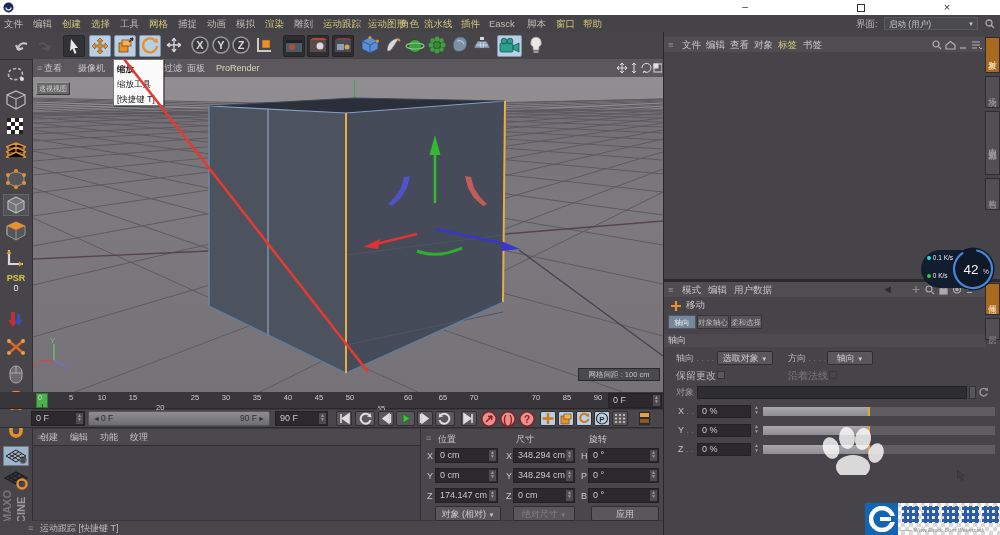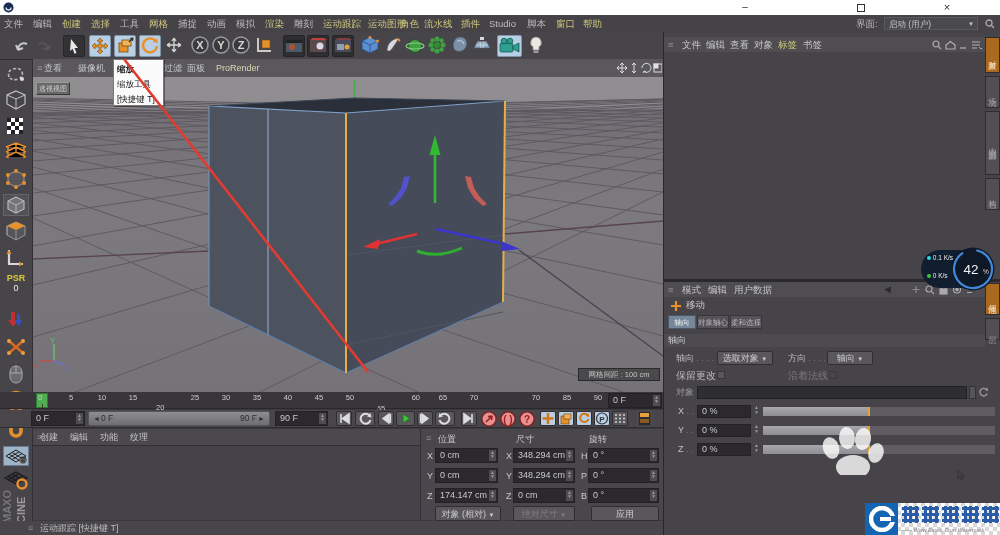--- a/index.html
+++ b/index.html
@@ -72,21 +72,21 @@
  <span class="mi" style="left:178px">捕捉</span>
       <span class="mi" style="left:207px">动画</span>
  <span class="mi" style="left:236px">模拟</span>
       <span class="mi my" style="left:265px">渲染</span>
  <span class="mi" style="left:294px">雕刻</span>
       <span class="mi my" style="left:323px">运动跟踪</span>
  <span class="mi my" style="left:368px">运动图形</span>
       <span class="mi my" style="left:400px">角色</span>
  <span class="mi my" style="left:424px">流水线</span>
       <span class="mi my" style="left:461px">插件</span>
- <span class="mi" style="left:489px">Studio</span>
+ <span class="mi" style="left:489px">Easck</span>
       <span class="mi" style="left:527px">脚本</span>
  <span class="mi my" style="left:556px">窗口</span>
       <span class="mi my" style="left:583px">帮助</span>
  <span class="mi" style="left:856px">界面:</span>
  <span class="ab" style="left:884px;top:2px;width:94px;height:13px;background:#4a4a4e;border:1px solid #5a5a5e;color:#c6c6c6;font-size:8.5px;line-height:12px;padding-left:4px">启动 (用户)<i style="float:right;margin-right:3px;font-size:6px">▼</i></span>
  <svg class="ab" style="left:985px;top:4px" width="10" height="10">
         <circle cx="4" cy="4" r="3" fill="none" stroke="#aaa" stroke-width="1.3"></circle>
         <line x1="6.3" y1="6.3" x2="9" y2="9" stroke="#aaa" stroke-width="1.3"></line>
       </svg>
 </div>
@@ -400,21 +400,21 @@
       <span class="ab" style="left:94px;top:1px;width:16px;text-align:center">10</span>
       <span class="ab" style="left:125px;top:1px;width:16px;text-align:center">15</span>
       <span class="ab" style="left:156px;top:11px;width:16px;text-align:left">20</span>
       <span class="ab" style="left:187px;top:1px;width:16px;text-align:center">25</span>
       <span class="ab" style="left:218px;top:1px;width:16px;text-align:center">30</span>
       <span class="ab" style="left:249px;top:1px;width:16px;text-align:center">35</span>
       <span class="ab" style="left:280px;top:1px;width:16px;text-align:center">40</span>
       <span class="ab" style="left:311px;top:1px;width:16px;text-align:center">45</span>
       <span class="ab" style="left:342px;top:1px;width:16px;text-align:center">50</span>
       <span class="ab" style="left:373px;top:12px;width:16px;text-align:center">55</span>
-      <span class="ab" style="left:404px;top:1px;width:16px;text-align:right">60</span>
+      <span class="ab" style="left:404px;top:1px;width:16px;text-align:left">60</span>
       <span class="ab" style="left:435px;top:1px;width:16px;text-align:center">65</span>
       <span class="ab" style="left:466px;top:1px;width:16px;text-align:center">70</span>
       <span class="ab" style="left:497px;top:19px;width:16px;text-align:left">75</span>
       <span class="ab" style="left:528px;top:1px;width:16px;text-align:center">70</span>
       <span class="ab" style="left:559px;top:1px;width:16px;text-align:center">85</span>
       <span class="ab" style="left:590px;top:1px;width:16px;text-align:center">90</span>
       <i class="ab" style="left:42px;top:12px;width:1px;height:4px;background:#39393b"></i>
       <i class="ab" style="left:54px;top:12px;width:1px;height:4px;background:#39393b"></i>
       <i class="ab" style="left:67px;top:12px;width:1px;height:4px;background:#39393b"></i>
       <i class="ab" style="left:79px;top:12px;width:1px;height:4px;background:#39393b"></i>

